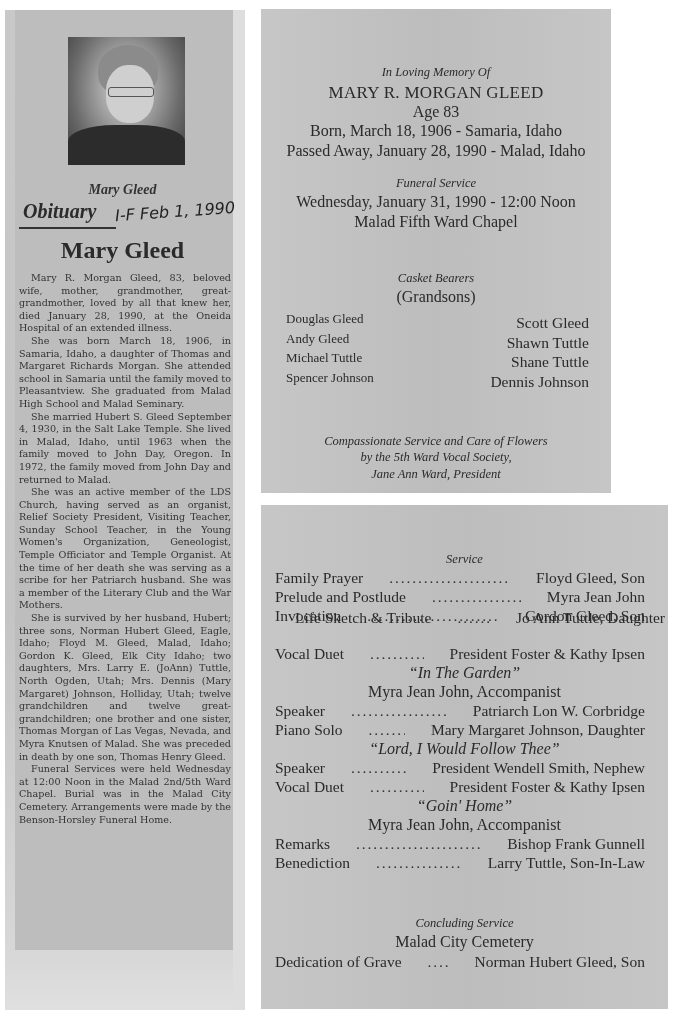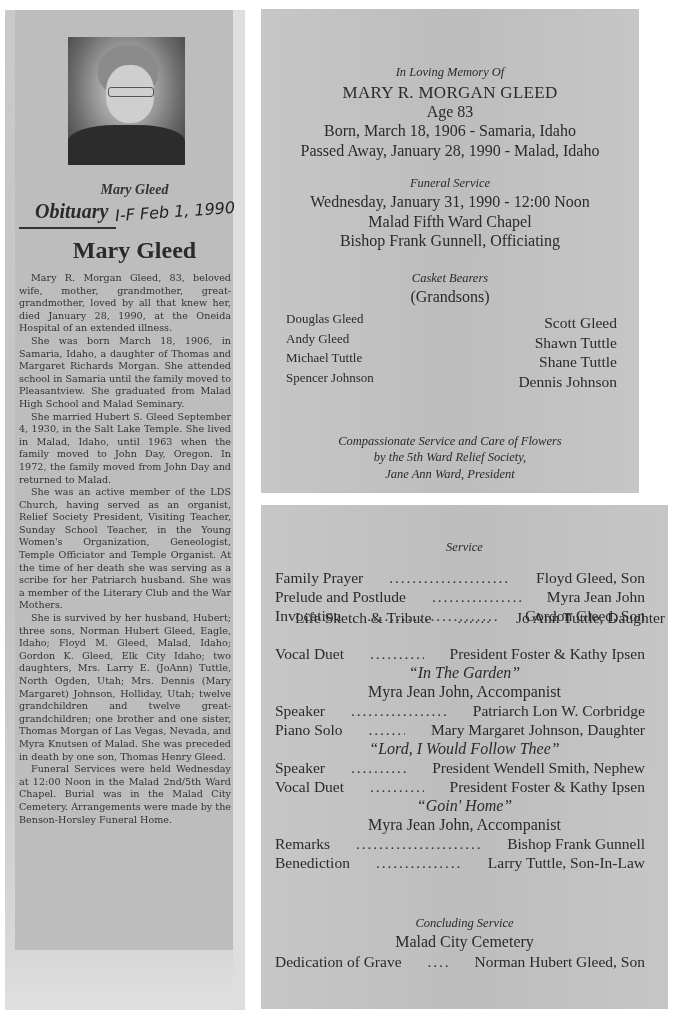--- a/index.html
+++ b/index.html
@@ -17,38 +17,38 @@
     background: #bdbdbd;
   }
   .photo {
     position: absolute; left: 63px; top: 27px; width: 117px; height: 128px;
     background: radial-gradient(ellipse at 50% 40%, #d2d2d2 0%, #a8a8a8 30%, #6a6a6a 65%, #3a3a3a 100%);
   }
   .photo-hair { position:absolute; left:30px; top:8px; width:60px; height:50px; border-radius:50% 50% 40% 40%; background:#8b8b8b; }
   .photo-face { position:absolute; left:38px; top:28px; width:48px; height:58px; border-radius:45%; background:#cfcfcf; }
   .photo-glasses { position:absolute; left:40px; top:50px; width:44px; height:8px; border:1px solid #555; border-radius:3px; }
   .photo-body { position:absolute; left:0; top:88px; width:117px; height:40px; background:#2c2c2c; border-radius:40% 40% 0 0; }
-  .clip-caption { position:absolute; left:0; width:235px; text-align:center;padding-left:12px; }
+  .clip-caption { position:absolute; left:0; width:235px; text-align:center; }
   .cap-name { top: 172px; font-style: italic; font-weight: bold; font-size: 14px; color:#333; }
   .cap-obit { top: 190px; left: 18px; width: 100px; text-align:left; font-style: italic; font-weight: bold; font-size: 20px; color:#2b2b2b; }
   .cap-underline { position:absolute; left:14px; top:217px; width:97px; height:2px; background:#333; }
   .cap-hand { position:absolute; left:110px; top:192px; font-style: italic; font-size: 16px; color:#222; transform: rotate(-4deg); font-family: "DejaVu Sans", sans-serif; font-weight: 300; }
   .cap-title { top: 227px; font-weight: bold; font-size: 24px; color:#2a2a2a; }
   .obit-body {
     position: absolute; left: 14px; top: 262px; width: 212px;
     font-family: "DejaVu Serif", serif; font-size: 9.6px; line-height: 12.6px; color:#333;
     text-align: justify;
   }
   .obit-body p { margin: 0; text-indent: 12px; }
 
   .panel {
     position: absolute; background: #c3c3c3;
     background-image: linear-gradient(90deg, rgba(255,255,255,0.06) 0%, rgba(0,0,0,0.03) 50%, rgba(255,255,255,0.05) 100%);
   }
-  .panel-top { left: 261px; top: 9px; width: 378px; height: 484px; }
+  .panel-top { left: 261px; top: 9px; width: 350px; height: 484px; }
   .panel-bottom { left: 261px; top: 505px; width: 407px; height: 504px; }
   .center { position:absolute; left:0; width:100%; text-align:center; }
   .it { font-style: italic; }
   .sm { font-size: 12.5px; }
   .md { font-size: 16px; }
   .lg { font-size: 17px; letter-spacing: 0.3px; }
 
   .bearers-left { position:absolute; left: 25px; top: 300px; font-size: 13px; line-height: 19.5px; }
   .bearers-right { position:absolute; right: 22px; top: 304px; font-size: 15.5px; line-height: 19.5px; text-align:right; }
 
@@ -90,45 +90,44 @@
 <div class="panel panel-top">
   <div class="center it sm" style="top:56px;">In Loving Memory Of</div>
   <div class="center lg" style="top:74px;">MARY R. MORGAN GLEED</div>
   <div class="center md" style="top:94px;">Age 83</div>
   <div class="center md" style="top:113px;">Born, March 18, 1906 - Samaria, Idaho</div>
   <div class="center md" style="top:133px;">Passed Away, January 28, 1990 - Malad, Idaho</div>
 
   <div class="center it sm" style="top:167px;">Funeral Service</div>
   <div class="center md" style="top:184px;">Wednesday, January 31, 1990 - 12:00 Noon</div>
   <div class="center md" style="top:204px;">Malad Fifth Ward Chapel</div>
-  <div class="center md" style="top:223px;">Bishop Frank Gunnell, Officiating</div>
 
   <div class="center it sm" style="top:262px;">Casket Bearers</div>
   <div class="center md" style="top:279px;">(Grandsons)</div>
 
   <div class="bearers-left">
     <div>Douglas Gleed</div>
     <div>Andy Gleed</div>
     <div>Michael Tuttle</div>
     <div>Spencer Johnson</div>
   </div>
   <div class="bearers-right">
     <div>Scott Gleed</div>
     <div>Shawn Tuttle</div>
     <div>Shane Tuttle</div>
     <div>Dennis Johnson</div>
   </div>
 
   <div class="center it sm" style="top:425px;">Compassionate Service and Care of Flowers</div>
-  <div class="center it sm" style="top:441px;">by the 5th Ward Relief Society,</div>
+  <div class="center it sm" style="top:441px;">by the 5th Ward Vocal Society,</div>
   <div class="center it sm" style="top:458px;">Jane Ann Ward, President</div>
 </div>
 
 <div class="panel panel-bottom">
-  <div class="center it sm" style="top:35px;">Service</div>
+  <div class="center it sm" style="top:47px;">Service</div>
 
   <div class="svc" style="top:64px;">
     <span>Family Prayer</span>
       <span class="dots"></span>
       <span class="who">Floyd Gleed, Son</span>
   </div>
   <div class="svc" style="top:102px;">
     <span>Invocation</span>
       <span class="dots"></span>
       <span class="who">Gordon Gleed, Son</span>

